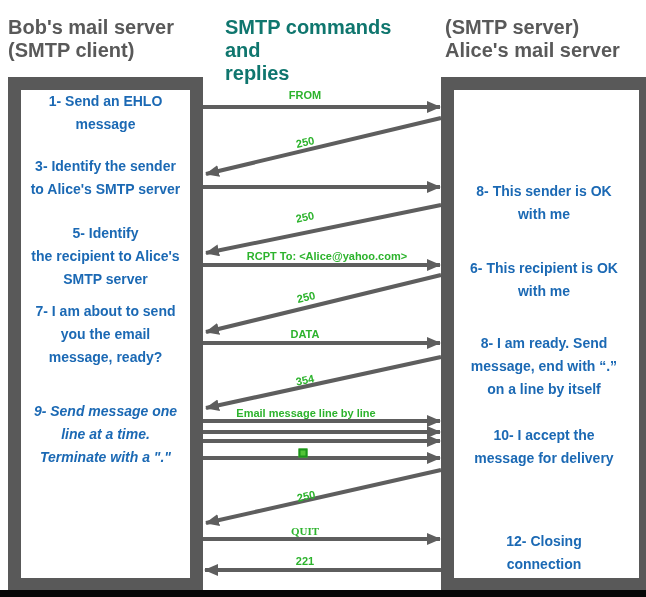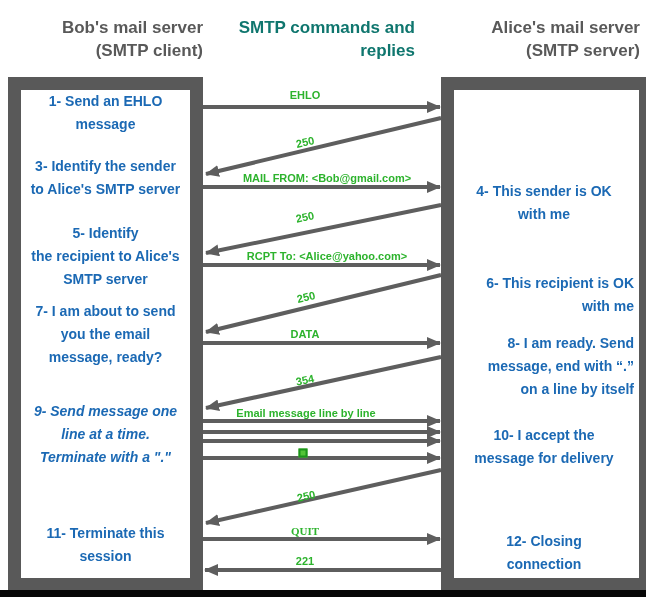--- a/index.html
+++ b/index.html
@@ -1,20 +1,20 @@
 <!DOCTYPE html>
 <html><head>
 <meta charset="utf-8">
 <style>
   html,body{margin:0;padding:0;background:#ffffff;}
   .canvas{
     position:relative;width:646px;height:597px;background:#ffffff;
     overflow:hidden;font-family:"Liberation Sans",sans-serif;font-weight:bold;
   }
-  .title{position:absolute;text-align:right;font-size:17px;line-height:23px;color:#595959;}
+  .title{position:absolute;text-align:left;font-size:20px;line-height:23px;color:#595959;}
   .title.green{color:#0f766e;}
   .box{position:absolute;top:77px;height:514px;border:13px solid #595959;background:#ffffff;box-sizing:border-box;z-index:1;}
   .box.left{left:8px;width:195px;}
   .box.right{left:441px;width:211px;}
   .step{position:absolute;text-align:center;color:#1b69b4;font-size:14px;line-height:23px;white-space:pre-line;z-index:3;}
   .step.client{left:21px;width:169px;}
   .step.server{left:454px;width:180px;}
   svg.arrows{position:absolute;left:0;top:0;z-index:2;}
   .aline{stroke:#5e5e5e;stroke-width:4;}
   .alabel{
@@ -34,22 +34,22 @@
 
   <div class="title" style="left:8px;top:16px;width:195px;">
     <div>Bob's mail server</div>
     <div>(SMTP client)</div>
   </div>
   <div class="title green" style="left:225px;top:16px;width:190px;">
     <div>SMTP commands and</div>
     <div>replies</div>
   </div>
   <div class="title" style="left:445px;top:16px;width:195px;">
+    <div>(SMTP server)</div>
     <div>Alice's mail server</div>
-    <div>(SMTP server)</div>
   </div>
 
   <div class="box left"></div>
   <div class="box right"></div>
 
   <svg class="arrows" width="646" height="597">
     <defs>
       <marker id="ah" markerUnits="userSpaceOnUse" markerWidth="15" markerHeight="13" refX="13" refY="6" orient="auto">
         <path d="M0,0 L14,6 L0,12 Z" fill="#5e5e5e"></path>
       </marker>
@@ -80,36 +80,33 @@
 to Alice's SMTP server</div>
     <div class="step client" style="top: 222px;">5- Identify
 the recipient to Alice's
 SMTP server</div>
     <div class="step client" style="top: 300px;">7- I am about to send
 you the email
 message, ready?</div>
     <div class="step client" style="top: 400px; font-style: italic;">9- Send message one
 line at a time.
 Terminate with a "."</div>
-    <div class="step client" style="top: 522px;">11- Terminate this
-session</div>
-    <div class="step server" style="top: 180px;">4- This sender is OK
+    <div class="step server" style="top: 180px;">8- This sender is OK
 with me</div>
-    <div class="step server" style="top: 272px; text-align: right;">6- This recipient is OK
+    <div class="step server" style="top: 257px;">6- This recipient is OK
 with me</div>
-    <div class="step server" style="top: 332px; text-align: right;">8- I am ready. Send
+    <div class="step server" style="top: 332px;">8- I am ready. Send
 message, end with “.”
 on a line by itself</div>
     <div class="step server" style="top: 424px;">10- I accept the
 message for delivery</div>
     <div class="step server" style="top: 530px;">12- Closing
 connection</div>
-    <span class="alabel" style="left: 305px; top: 95px;">EHLO</span>
+    <span class="alabel" style="left: 305px; top: 95px;">FROM</span>
     <span class="alabel" style="left: 305px; top: 142px; transform: translate(-50%, -50%) rotate(-13deg);">250</span>
-    <span class="alabel" style="left: 327px; top: 178px;">MAIL FROM: &lt;Bob@gmail.com&gt;</span>
     <span class="alabel" style="left: 305px; top: 217px; transform: translate(-50%, -50%) rotate(-12deg);">250</span>
     <span class="alabel" style="left: 327px; top: 256px;">RCPT To: &lt;Alice@yahoo.com&gt;</span>
     <span class="alabel" style="left: 306px; top: 297px; transform: translate(-50%, -50%) rotate(-14deg);">250</span>
     <span class="alabel" style="left: 305px; top: 334px; text-align: center;">DATA</span>
     <span class="alabel" style="left: 305px; top: 380px; transform: translate(-50%, -50%) rotate(-12deg);">354</span>
     <span class="alabel" style="left: 306px; top: 413px;">Email message line by line</span>
     <span class="sq" style="left: 303px; top: 453px;"></span>
     <span class="alabel" style="left: 306px; top: 496px; transform: translate(-50%, -50%) rotate(-13deg);">250</span>
     <span class="alabel" style="left: 305px; top: 531px; font-family: Liberation Serif, serif;">QUIT</span>
     <span class="alabel" style="left: 305px; top: 561px;">221</span>

